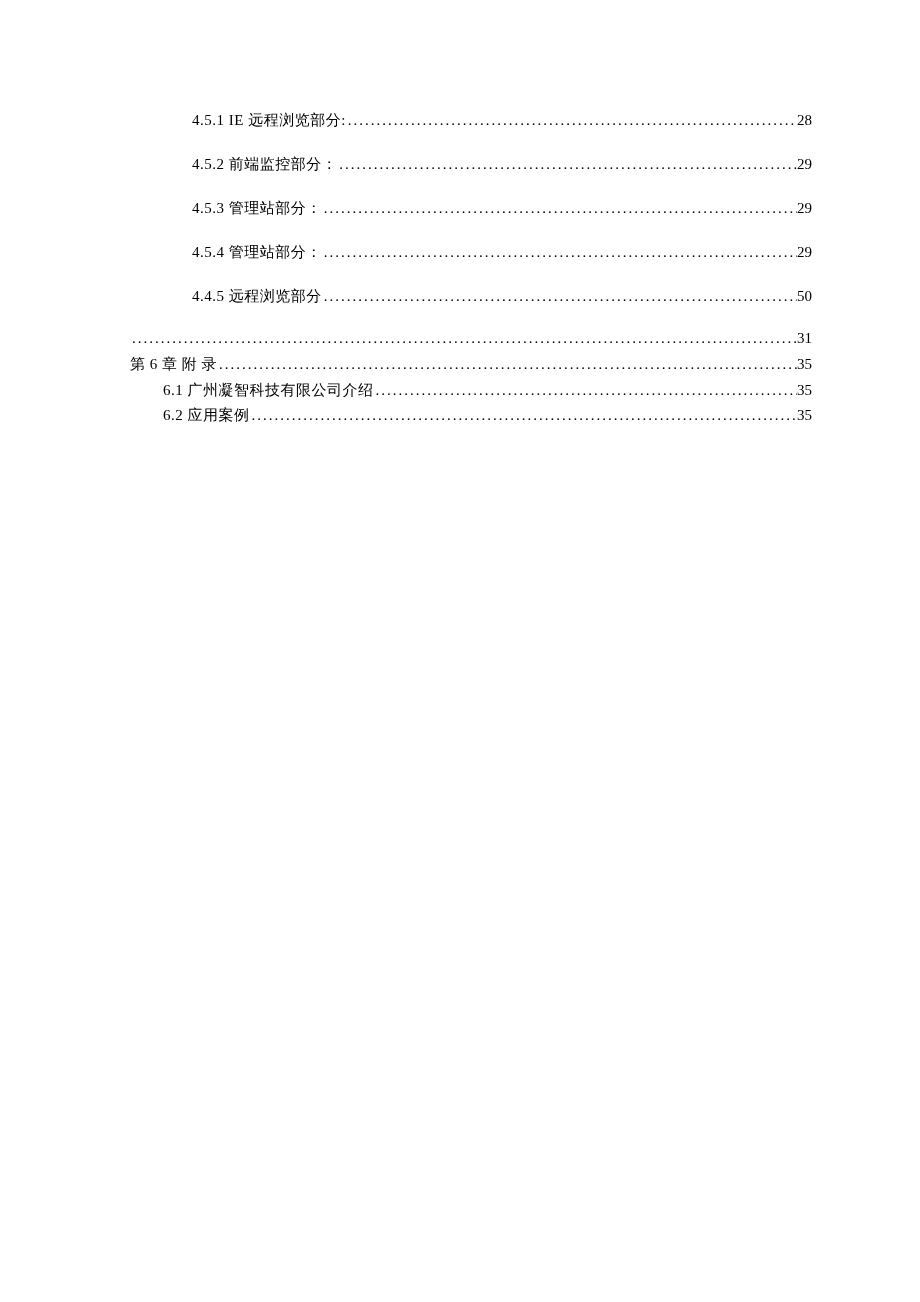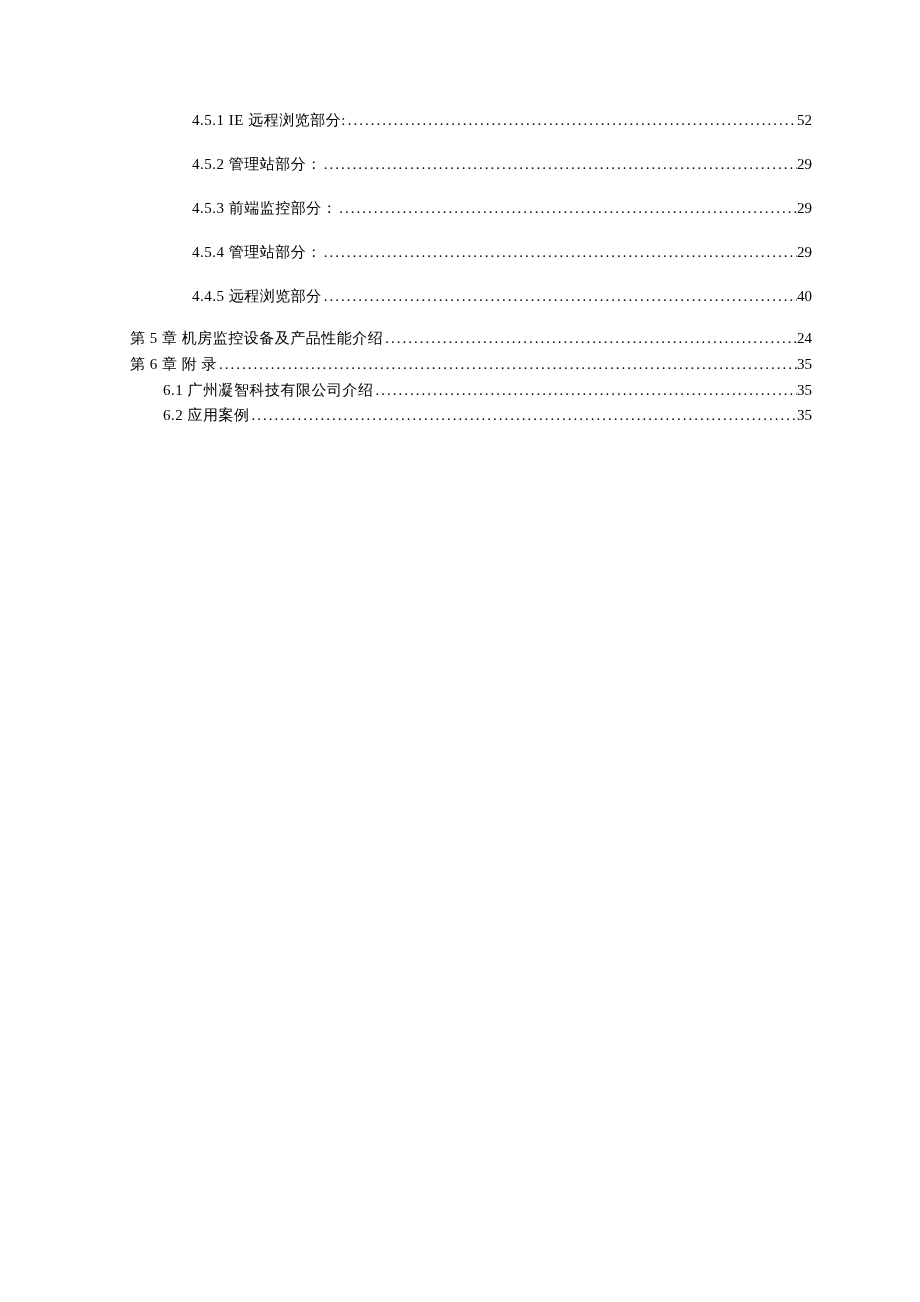--- a/index.html
+++ b/index.html
@@ -53,51 +53,50 @@
     .pagenum {
       flex: 0 0 auto;
     }
   </style>
 </head>
 <body>
 
 <div class="toc-line toc-l3">
   <span class="label">4.5.1 IE 远程浏览部分:</span>
   <span class="dots"></span>
-  <span class="pagenum">52</span>
+  <span class="pagenum">28</span>
 </div>
 
 <div class="toc-line toc-l3">
-  <span class="label">4.5.2 管理站部分：</span>
+  <span class="label">4.5.2 前端监控部分：</span>
   <span class="dots"></span>
   <span class="pagenum">29</span>
 </div>
 
 <div class="toc-line toc-l3">
-  <span class="label">4.5.3 前端监控部分：</span>
+  <span class="label">4.5.3 管理站部分：</span>
   <span class="dots"></span>
   <span class="pagenum">29</span>
 </div>
 
 <div class="toc-line toc-l3">
   <span class="label">4.5.4 管理站部分：</span>
   <span class="dots"></span>
   <span class="pagenum">29</span>
 </div>
 
 <div class="toc-line toc-l3">
   <span class="label">4.4.5  远程浏览部分</span>
   <span class="dots"></span>
-  <span class="pagenum">40</span>
+  <span class="pagenum">50</span>
 </div>
 
 <div class="toc-line toc-l1">
-  <span class="label">第 5 章 机房监控设备及产品性能介绍</span>
   <span class="dots"></span>
-  <span class="pagenum">24</span>
+  <span class="pagenum">31</span>
 </div>
 
 <div class="toc-line toc-l1">
   <span class="label">第 6 章 附 录</span>
   <span class="dots"></span>
   <span class="pagenum">35</span>
 </div>
 
 <div class="toc-line toc-l2">
   <span class="label">6.1 广州凝智科技有限公司介绍</span>

